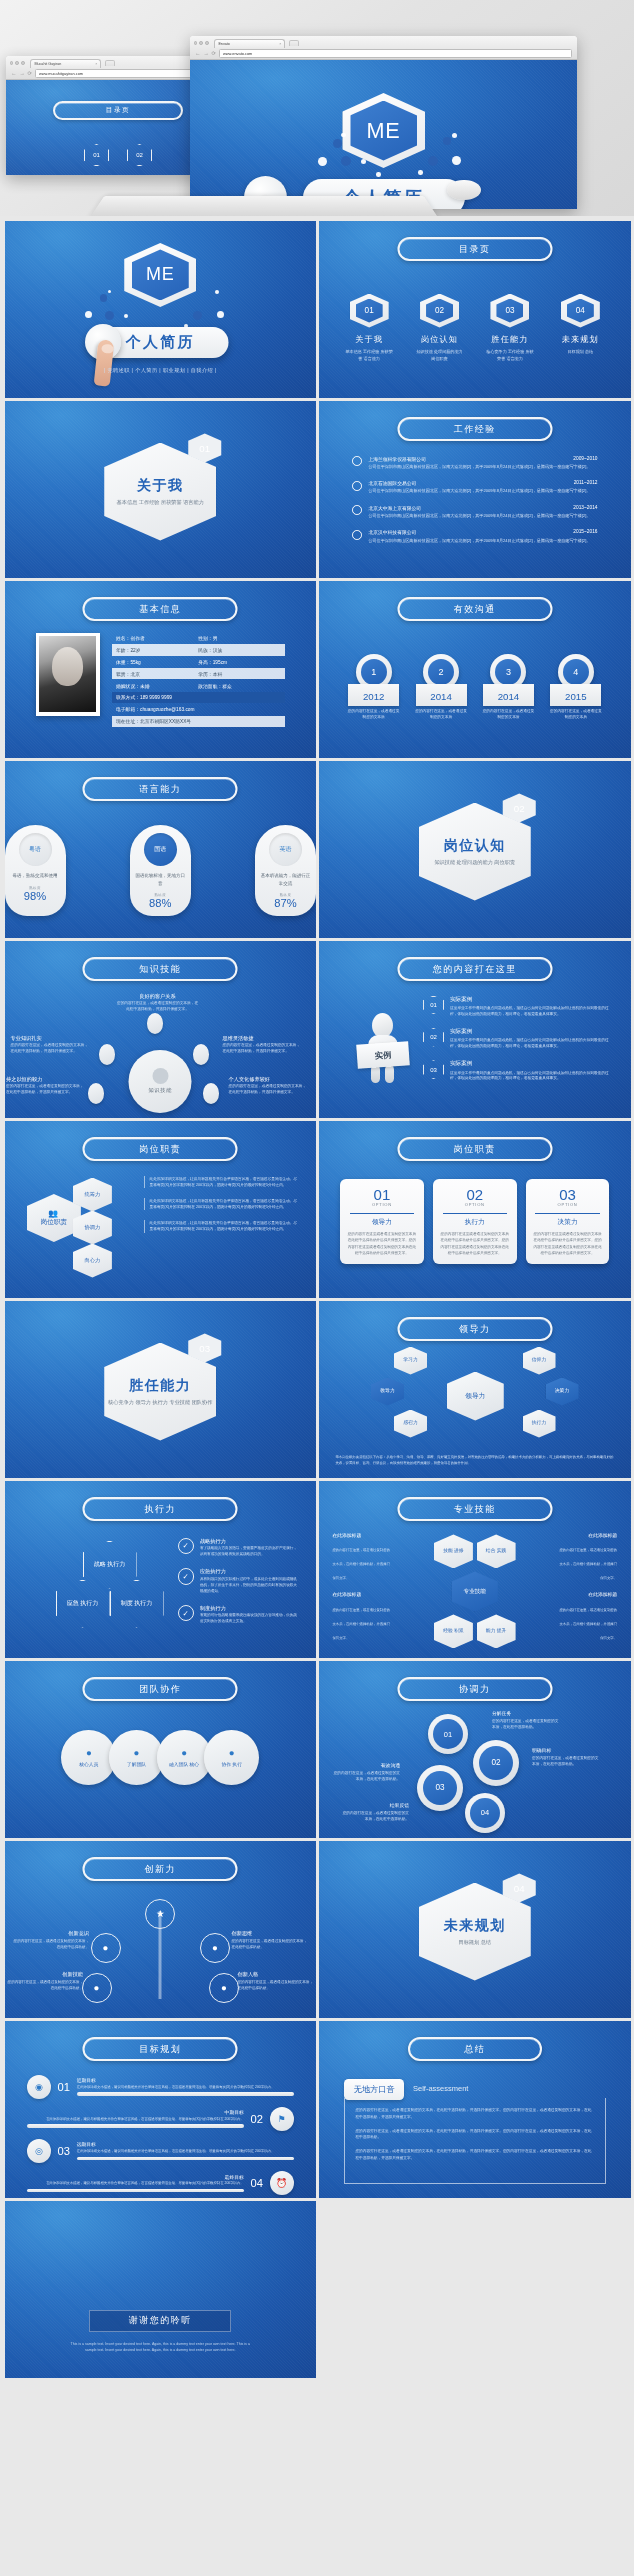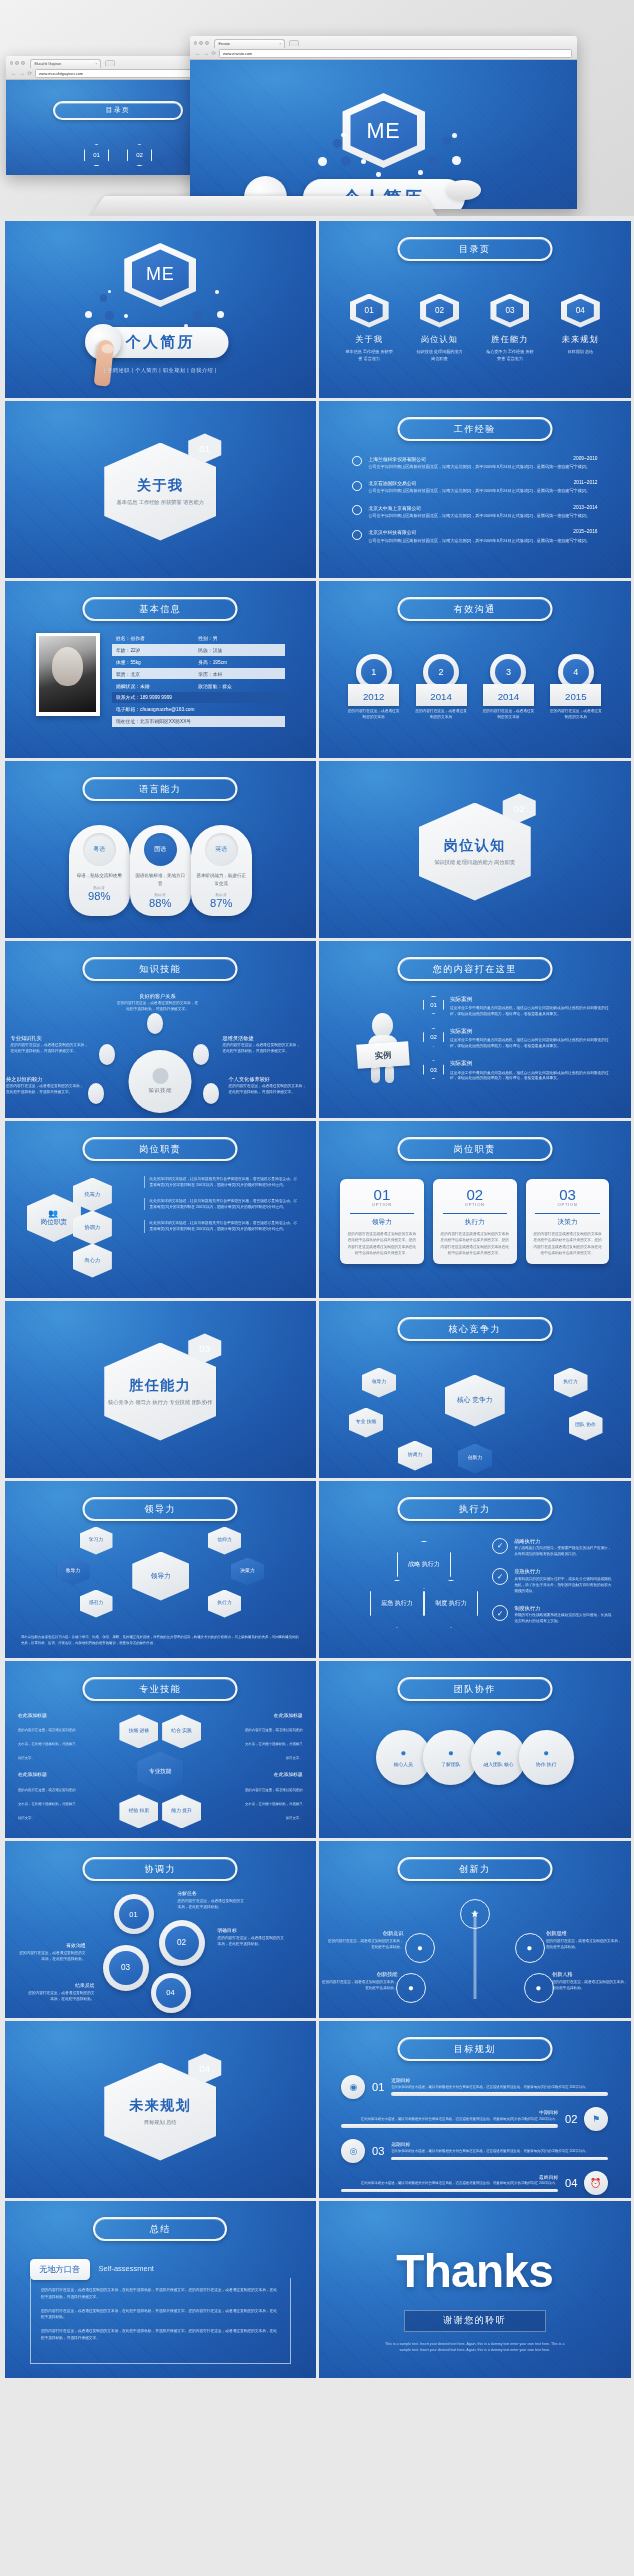--- a/index.html
+++ b/index.html
@@ -279,21 +279,21 @@
   }
   .hon-year {
     margin-top: -6px; width: 51px; padding: 7.5px 0 3.7px 0;
     background: linear-gradient(#f7f8f9,#e5e8eb);
     color: #2563b6; font-size: 9.7px; text-align: center;
     box-shadow: 0 1.5px 3.7px rgba(0,0,0,.2);
   }
   .hon-txt { margin-top: 3.7px; font-size: 3.7px; line-height: 1.6; color: #cfe0f5; text-align: center; width: 54px; }
 
   
-  .lang { position: absolute; top: 64px; left: 0; right: 0; display: flex; justify-content: center; gap: 0; }
+  .lang { position: absolute; top: 64px; left: 0; right: 0; display: flex; justify-content: space-between; gap: 0; }
   .lang-card {
     width: 61px; background: linear-gradient(#f9fafb,#e8ebee);
     border-radius: 31px 31px 22.4px 22.4px; padding: 8.2px 5.2px 7.5px 5.2px;
     display: flex; flex-direction: column; align-items: center;
     box-shadow: 0 2.2px 6px rgba(0,0,0,.26);
   }
   .lang-circ {
     width: 33px; height: 33px; border-radius: 50%;
     background: linear-gradient(160deg,#f2f4f6,#dfe3e7);
     display: flex; align-items: center; justify-content: center;
@@ -975,35 +975,20 @@
     <div class="divider-num">03</div>
     <div class="divider-hex">
       <span class="dh-title">胜任能力</span>
       <span class="dh-sub">核心竞争力  领导力
 执行力
 专业技能
 团队协作</span>
     </div>
   </div>
 
-  <div class="slide">
-    <div class="s-title">核心竞争力</div>
-    <div class="net">
-      <div class="net-hex center" style="left:50%;top:25px;margin-left:-30px;">核心
-竞争力</div>
-      <div class="net-hex" style="left:43px;top:18px;width:34px;height:30px;">领导力</div>
-      <div class="net-hex" style="right:43px;top:18px;width:34px;height:30px;">执行力</div>
-      <div class="net-hex" style="left:30px;top:58px;width:34px;height:30px;">专业
-技能</div>
-      <div class="net-hex" style="right:28px;top:61px;width:34px;height:30px;">团队
-协作</div>
-      <div class="net-hex" style="left:79px;top:91px;width:34px;height:30px;">协调力</div>
-      <div class="net-hex blue" style="left:139px;top:94px;width:34px;height:30px;">创新力</div>
-    </div>
-  </div>
 
   <div class="slide">
     <div class="s-title">领导力</div>
     <div class="net" style="top:46px;height:97px;">
       <div class="net-hex center" style="left:50%;top:25px;margin-left:-28px;width:57px;height:49px;">领导力</div>
       <div class="net-hex" style="left:75px;top:0px;width:33px;height:28px;">学习力</div>
       <div class="net-hex" style="right:75px;top:0px;width:33px;height:28px;">信仰力</div>
       <div class="net-hex blue" style="left:52px;top:31px;width:33px;height:28px;">教导力</div>
       <div class="net-hex blue" style="right:52px;top:31px;width:33px;height:28px;">决策力</div>
       <div class="net-hex" style="left:75px;top:63px;width:33px;height:28px;">感召力</div>
@@ -1230,19 +1215,18 @@
     <div class="sm-tag">无地方口音</div>
     <div class="sm-en">Self-assessment</div>
     <div class="sm-box">
       <p>您的内容打行在这里，或者通过复制您的文本后，在此框中选择粘贴，并选择只保留文字。您的内容打行在这里，或者通过复制您的文本后，在此框中选择粘贴，并选择只保留文字。</p>
       <p>您的内容打行在这里，或者通过复制您的文本后，在此框中选择粘贴，并选择只保留文字。您的内容打行在这里，或者通过复制您的文本后，在此框中选择粘贴。</p>
       <p>您的内容打行在这里，或者通过复制您的文本后，在此框中选择粘贴，并选择只保留文字。您的内容打行在这里，或者通过复制您的文本后，在此框中选择粘贴，并选择只保留文字。</p>
     </div>
   </div>
 
   <div class="slide">
-    <div class="th-title">Thanks</div>
     <div class="th-sub">谢谢您的聆听</div>
     <div class="th-note">This is a sample text. Insert your desired text here. Again, this is a dummy text enter your own text here. This is a sample text. Insert your desired text here. Again, this is a dummy text enter your own text here.</div>
   </div>
 
 </div>
 
 
 </body></html>

